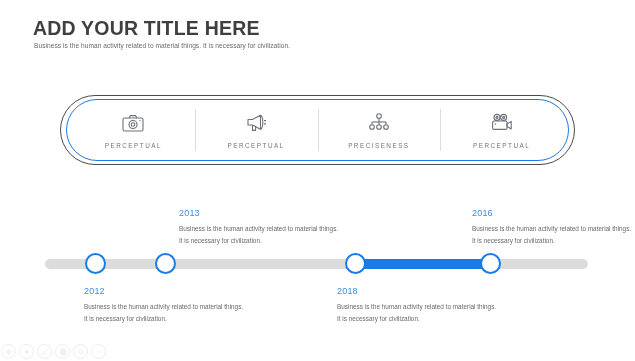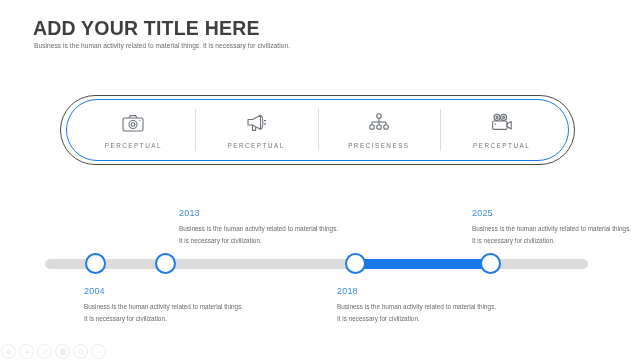--- a/index.html
+++ b/index.html
@@ -253,26 +253,26 @@
   <div class="marker" style="left:155px;"></div>
   <div class="marker" style="left:345px;"></div>
   <div class="marker" style="left:480px;"></div>
 
   <div class="entry" style="left:155px; top:208px;margin-left:24px;">
     <div class="year">2013</div>
     <div class="desc">Business is the human activity related to material things. It is necessary for civilization.</div>
   </div>
 
   <div class="entry" style="left:472px; top:208px;">
-    <div class="year">2025</div>
+    <div class="year">2016</div>
     <div class="desc">Business is the human activity related to material things. It is necessary for civilization.</div>
   </div>
 
   <div class="entry" style="left:84px; top:286px;">
-    <div class="year">2004</div>
+    <div class="year">2012</div>
     <div class="desc">Business is the human activity related to material things. It is necessary for civilization.</div>
   </div>
 
   <div class="entry" style="left:337px; top:286px;">
     <div class="year">2018</div>
     <div class="desc">Business is the human activity related to material things. It is necessary for civilization.</div>
   </div>
 
   <div class="toolbar">
     <span class="tb-icon">

